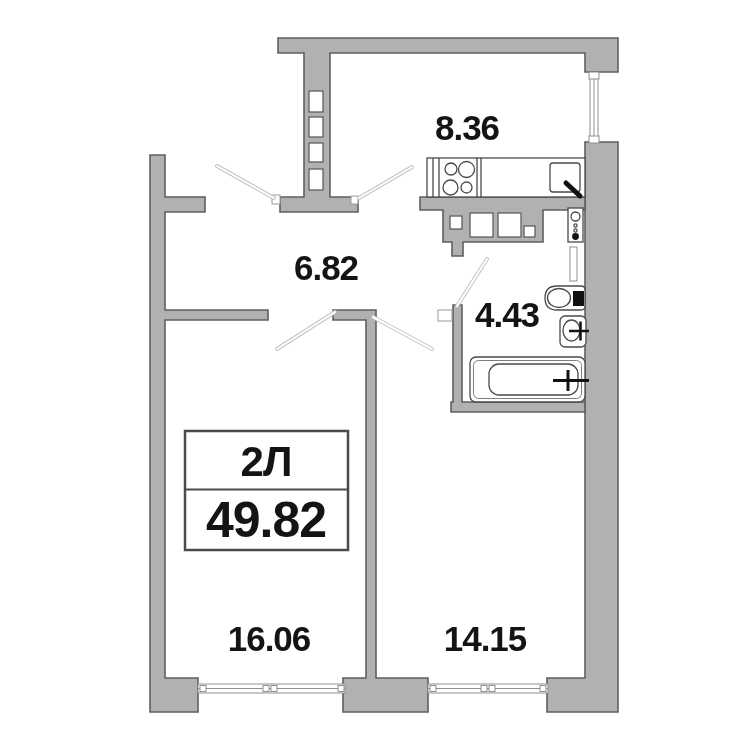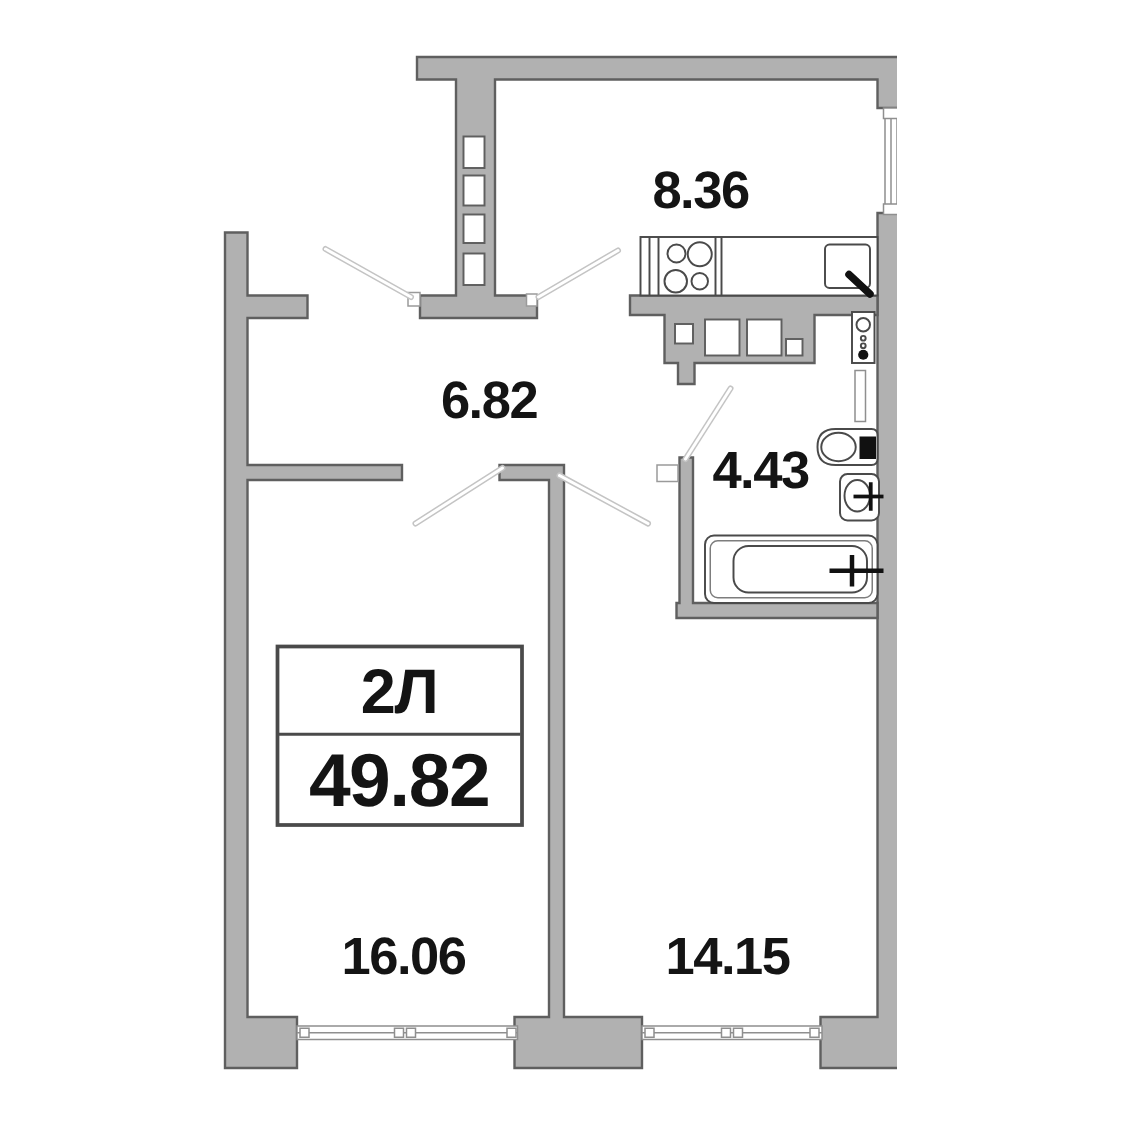--- a/index.html
+++ b/index.html
@@ -1,21 +1,21 @@
 <!DOCTYPE html>
 <html style="--wall-fill: #b1b1b1; --wall-stroke: #5f5f5f; --fixture-stroke: #4a4a4a; --window-stroke: #8f8f8f; --door-line: #c4c4c4; --text-color: #141414; --info-border: #4a4a4a; --background: #ffffff;"><head>
 <meta charset="utf-8">
 <style>
   :root{
     --wall-fill:#b1b1b1; --wall-stroke:#5f5f5f; --fixture-stroke:#4a4a4a;
     --window-stroke:#8f8f8f; --door-line:#c4c4c4; --text-color:#141414;
     --info-border:#4a4a4a; --background:#ffffff;
   }
   html,body{margin:0;padding:0;background:var(--background);}
-  .stage{width:598px;height:750px;position:relative;background:var(--background);overflow:hidden;}
+  .stage{width:750px;height:750px;position:relative;background:var(--background);overflow:hidden;}
   svg{display:block;}
   .wall{fill:var(--wall-fill);stroke:var(--wall-stroke);stroke-width:1.6;}
   .slot{fill:#fff;stroke:var(--wall-stroke);stroke-width:1.3;}
   .cap{fill:#fff;stroke:#9a9a9a;stroke-width:1;}
   .win{fill:#fff;stroke:var(--window-stroke);stroke-width:1;}
   .win-line{stroke:var(--window-stroke);stroke-width:1;fill:none;}
   .door-a{stroke:var(--door-line);stroke-width:4;fill:none;stroke-linecap:round;}
   .door-b{stroke:#fff;stroke-width:2;fill:none;stroke-linecap:round;}
   .fix{fill:none;stroke:var(--fixture-stroke);stroke-width:1.3;}
   .fix-fill{fill:#fff;stroke:var(--fixture-stroke);stroke-width:1.3;}

